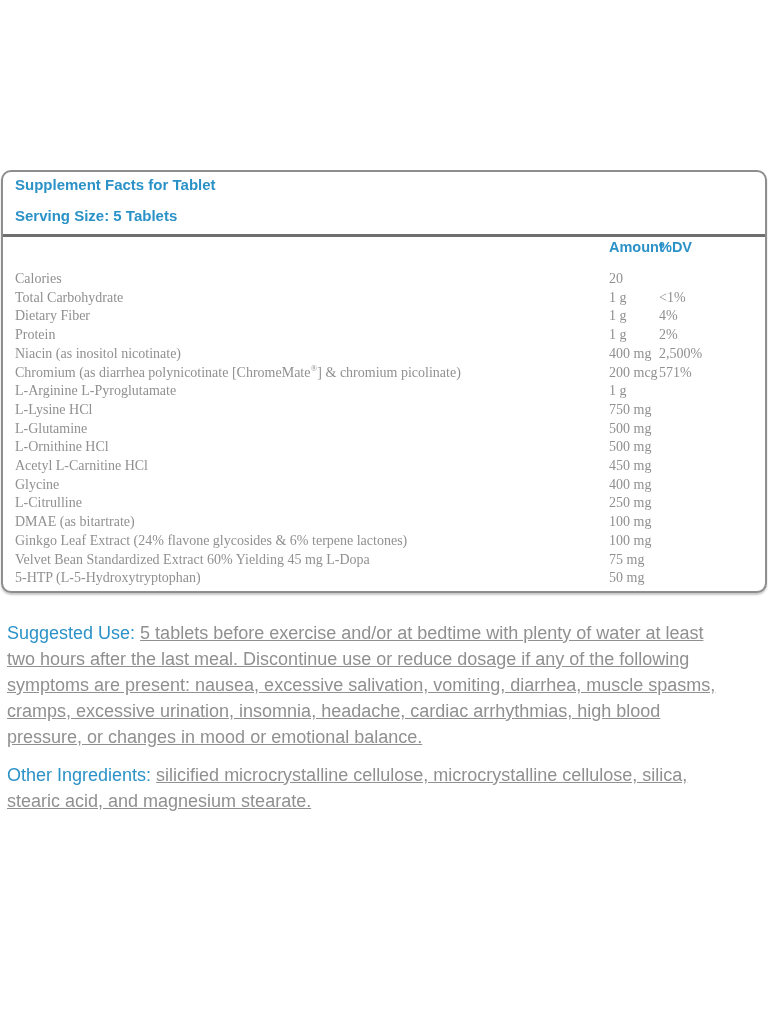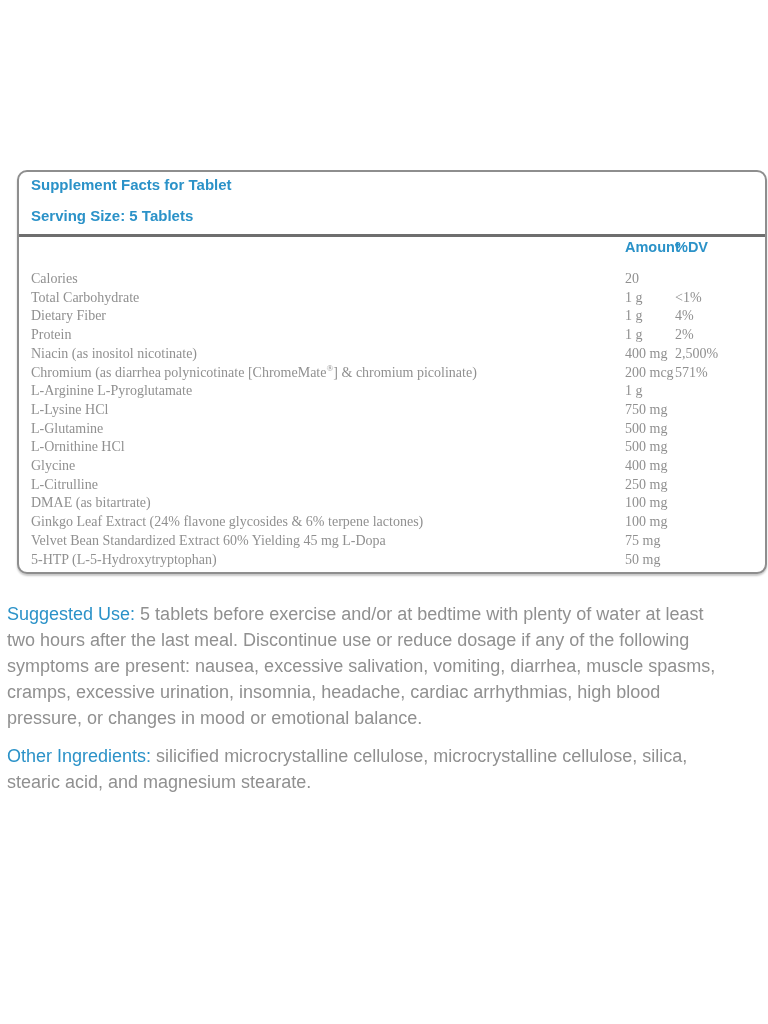--- a/index.html
+++ b/index.html
@@ -9,21 +9,21 @@
     --divider:#6e6e6e;
   }
   *{box-sizing:border-box;}
   html,body{margin:0;padding:0;}
   body{
     width:768px;height:1024px;overflow:hidden;background:#ffffff;
     font-family:"Liberation Sans",sans-serif;
   }
   
   .panel{
-    margin:170px 1px 0 17px;
+    margin:170px 1px 0 1px;
     border:2px solid var(--border);
     border-radius:10px;
     box-shadow:0 2px 2px rgba(0,0,0,.22);
     background:#fff;
   }
   .panel-header{
     padding:4px 12px 10px 12px;
     border-bottom:3px solid var(--divider);
   }
   .panel-title,.serving-size{
@@ -68,21 +68,21 @@
   .text-section{
     margin:27px 7px 0 7px;
     color:var(--gray);
     font-size:18px;
     line-height:26px;
   }
   .text-section .lead-label{
     color:var(--accent);
     font-weight:normal;
   }
-  .text-section .body-text{white-space:pre-line;}
+  .text-section .body-text{white-space:pre-line;text-decoration:underline;}
   .section-other{margin-top:12px;}
 </style>
 </head>
 <body>
 
 <div class="panel">
   <div class="panel-header">
     <div class="panel-title">Supplement Facts for Tablet</div>
     <div class="serving-size">Serving Size: 5 Tablets</div>
   </div>
@@ -145,20 +145,25 @@
             <td class="c-name"><span>L-Glutamine</span></td>
             <td class="c-amt">500 mg</td>
             <td class="c-dv"></td>
           </tr>
           <tr>
             <td class="c-name"><span>L-Ornithine HCl</span></td>
             <td class="c-amt">500 mg</td>
             <td class="c-dv"></td>
           </tr>
           <tr>
+            <td class="c-name"><span>Acetyl L-Carnitine HCl</span></td>
+            <td class="c-amt">450 mg</td>
+            <td class="c-dv"></td>
+          </tr>
+          <tr>
             <td class="c-name"><span>Glycine</span></td>
             <td class="c-amt">400 mg</td>
             <td class="c-dv"></td>
           </tr>
           <tr>
             <td class="c-name"><span>L-Citrulline</span></td>
             <td class="c-amt">250 mg</td>
             <td class="c-dv"></td>
           </tr>
           <tr>

